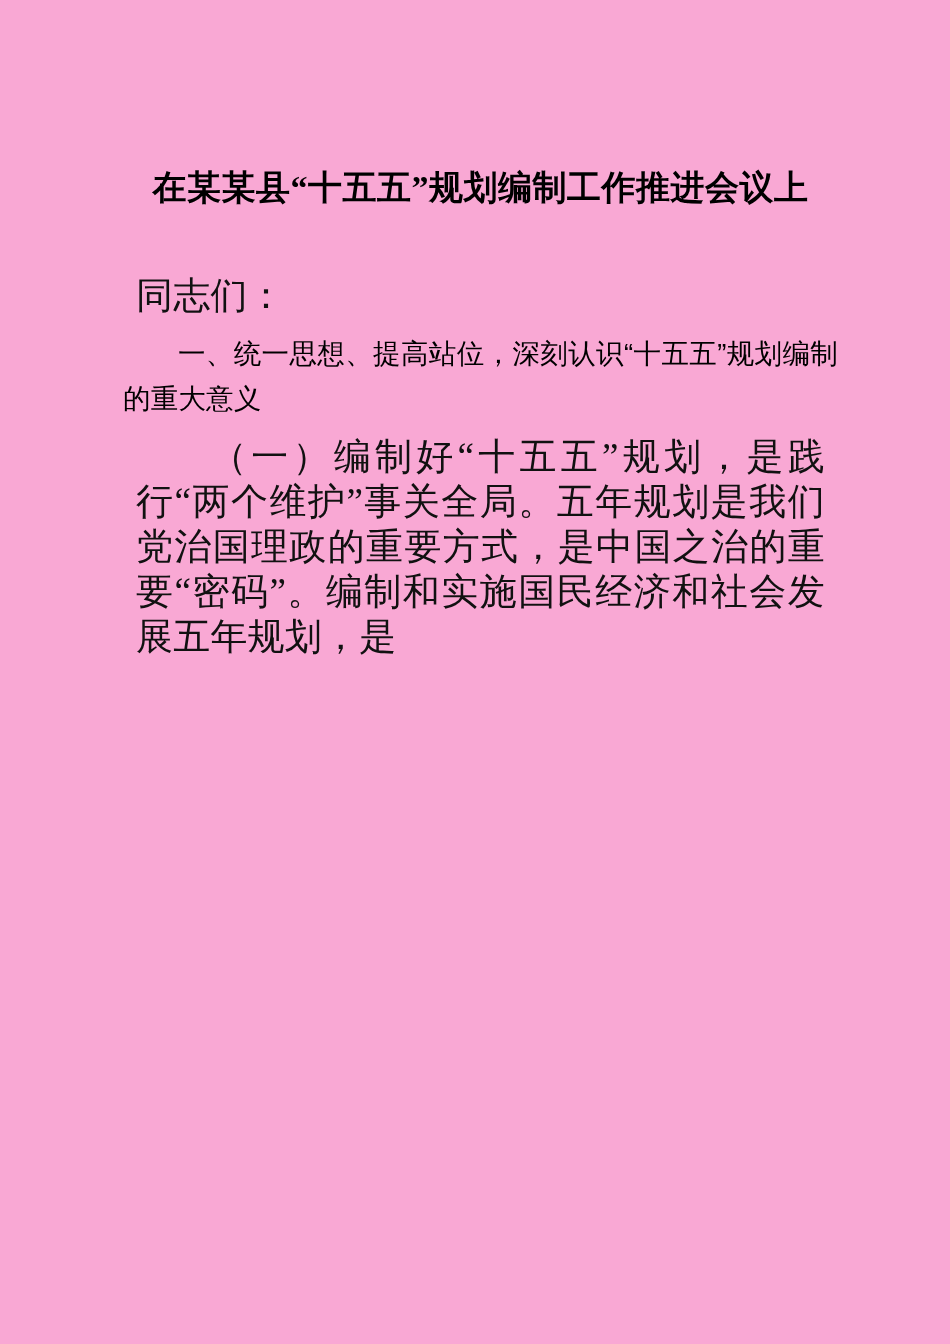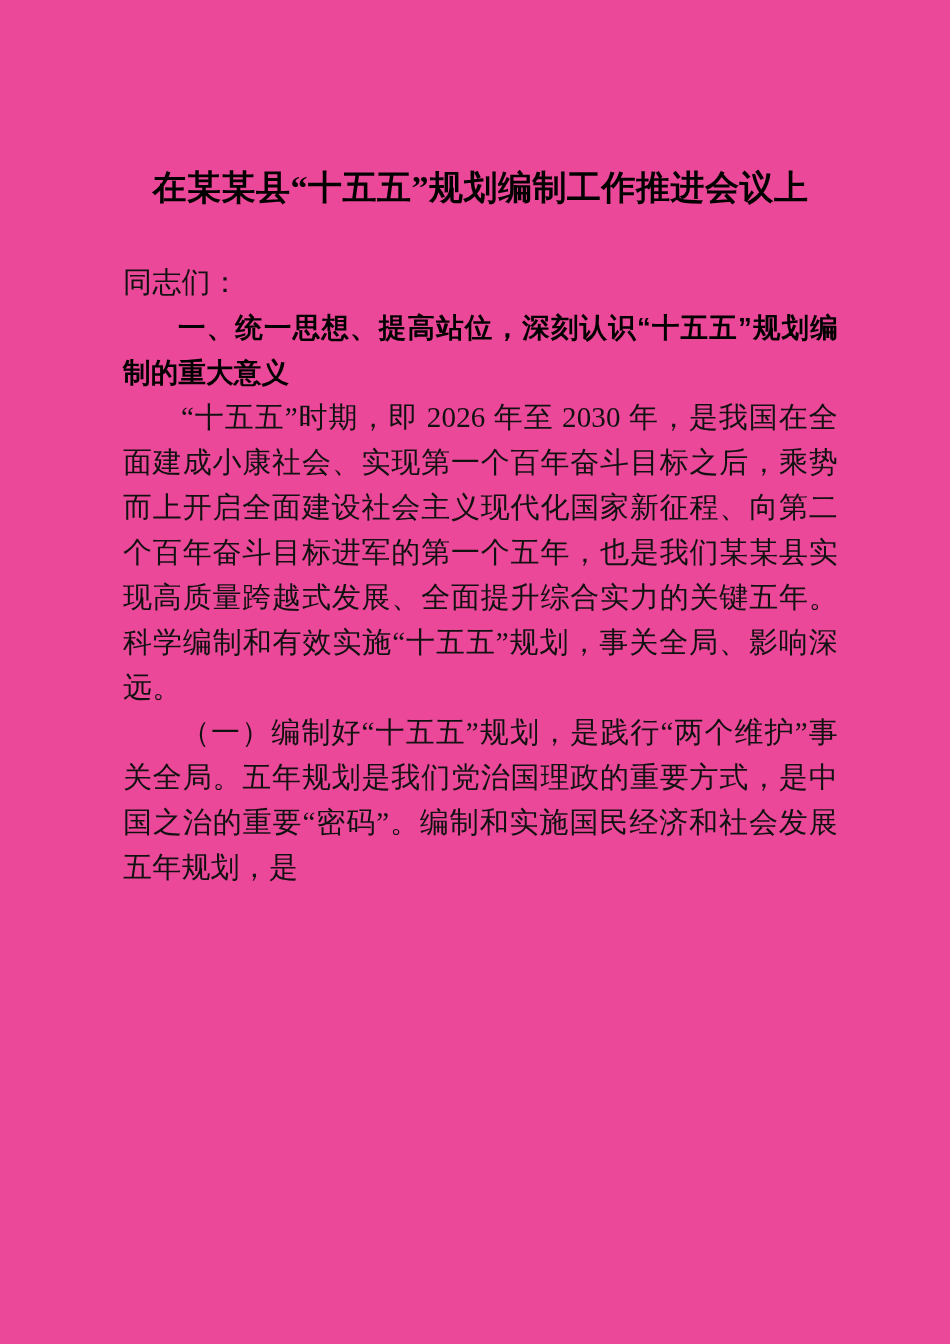--- a/index.html
+++ b/index.html
@@ -4,21 +4,21 @@
 <style>
   html, body {
     margin: 0;
     padding: 0;
     background: #ffffff;
   }
   .page {
     position: relative;
     width: 950px;
     height: 1344px;
-    background: #ec4899;
+    background: #f9a8d4;
     overflow: hidden;
     box-sizing: border-box;
   }
   .content {
     position: absolute;
     left: 123px;
     top: 0;
     width: 715px;
   }
 
@@ -31,43 +31,43 @@
     font-weight: bold;
     font-size: 34px;
     line-height: 52px;
     color: #000000;
     letter-spacing: 0.5px;
     word-break: break-all;
   }
 
   
   .para {
-    margin: 0;
+    margin: 13px;
     font-family: "Liberation Serif", "DejaVu Serif", serif;
-    font-size: 29px;
+    font-size: 37px;
     line-height: 45px;
     color: #111111;
     text-align: justify;
     text-justify: inter-ideograph;
     word-break: break-all;
     letter-spacing: 0.2px;
   }
   .para.salutation {
     text-indent: 0;
     padding-top: 46px;
   }
   .para.indent {
     text-indent: 2em;
   }
 
   
   .section-heading {
     margin: 0;
     font-family: "Liberation Sans", "DejaVu Sans", sans-serif;
-    font-weight: bold;
+    font-weight: normal;
     font-size: 27.5px;
     line-height: 45px;
     color: #000000;
     text-align: justify;
     text-justify: inter-ideograph;
     word-break: break-all;
     text-indent: 2em;
     letter-spacing: 0.2px;
   }
 </style>
@@ -79,18 +79,17 @@
 
     <h1 class="doc-title">
       <span>在某某县“十五五”规划编制工作推进会议上</span>
     </h1>
 
     <p class="para salutation">同志们：</p>
 
 
     <p class="section-heading">一、统一思想、提高站位，深刻认识“十五五”规划编制的重大意义</p>
 
-    <p class="para indent">“十五五”时期，即 2026 年至 2030 年，是我国在全面建成小康社会、实现第一个百年奋斗目标之后，乘势而上开启全面建设社会主义现代化国家新征程、向第二个百年奋斗目标进军的第一个五年，也是我们某某县实现高质量跨越式发展、全面提升综合实力的关键五年。科学编制和有效实施“十五五”规划，事关全局、影响深远。</p>
 
     <p class="para indent">（一）编制好“十五五”规划，是践行“两个维护”事关全局。五年规划是我们党治国理政的重要方式，是中国之治的重要“密码”。编制和实施国民经济和社会发展五年规划，是</p>
 
   </div>
 </div>
 
 </body></html>

